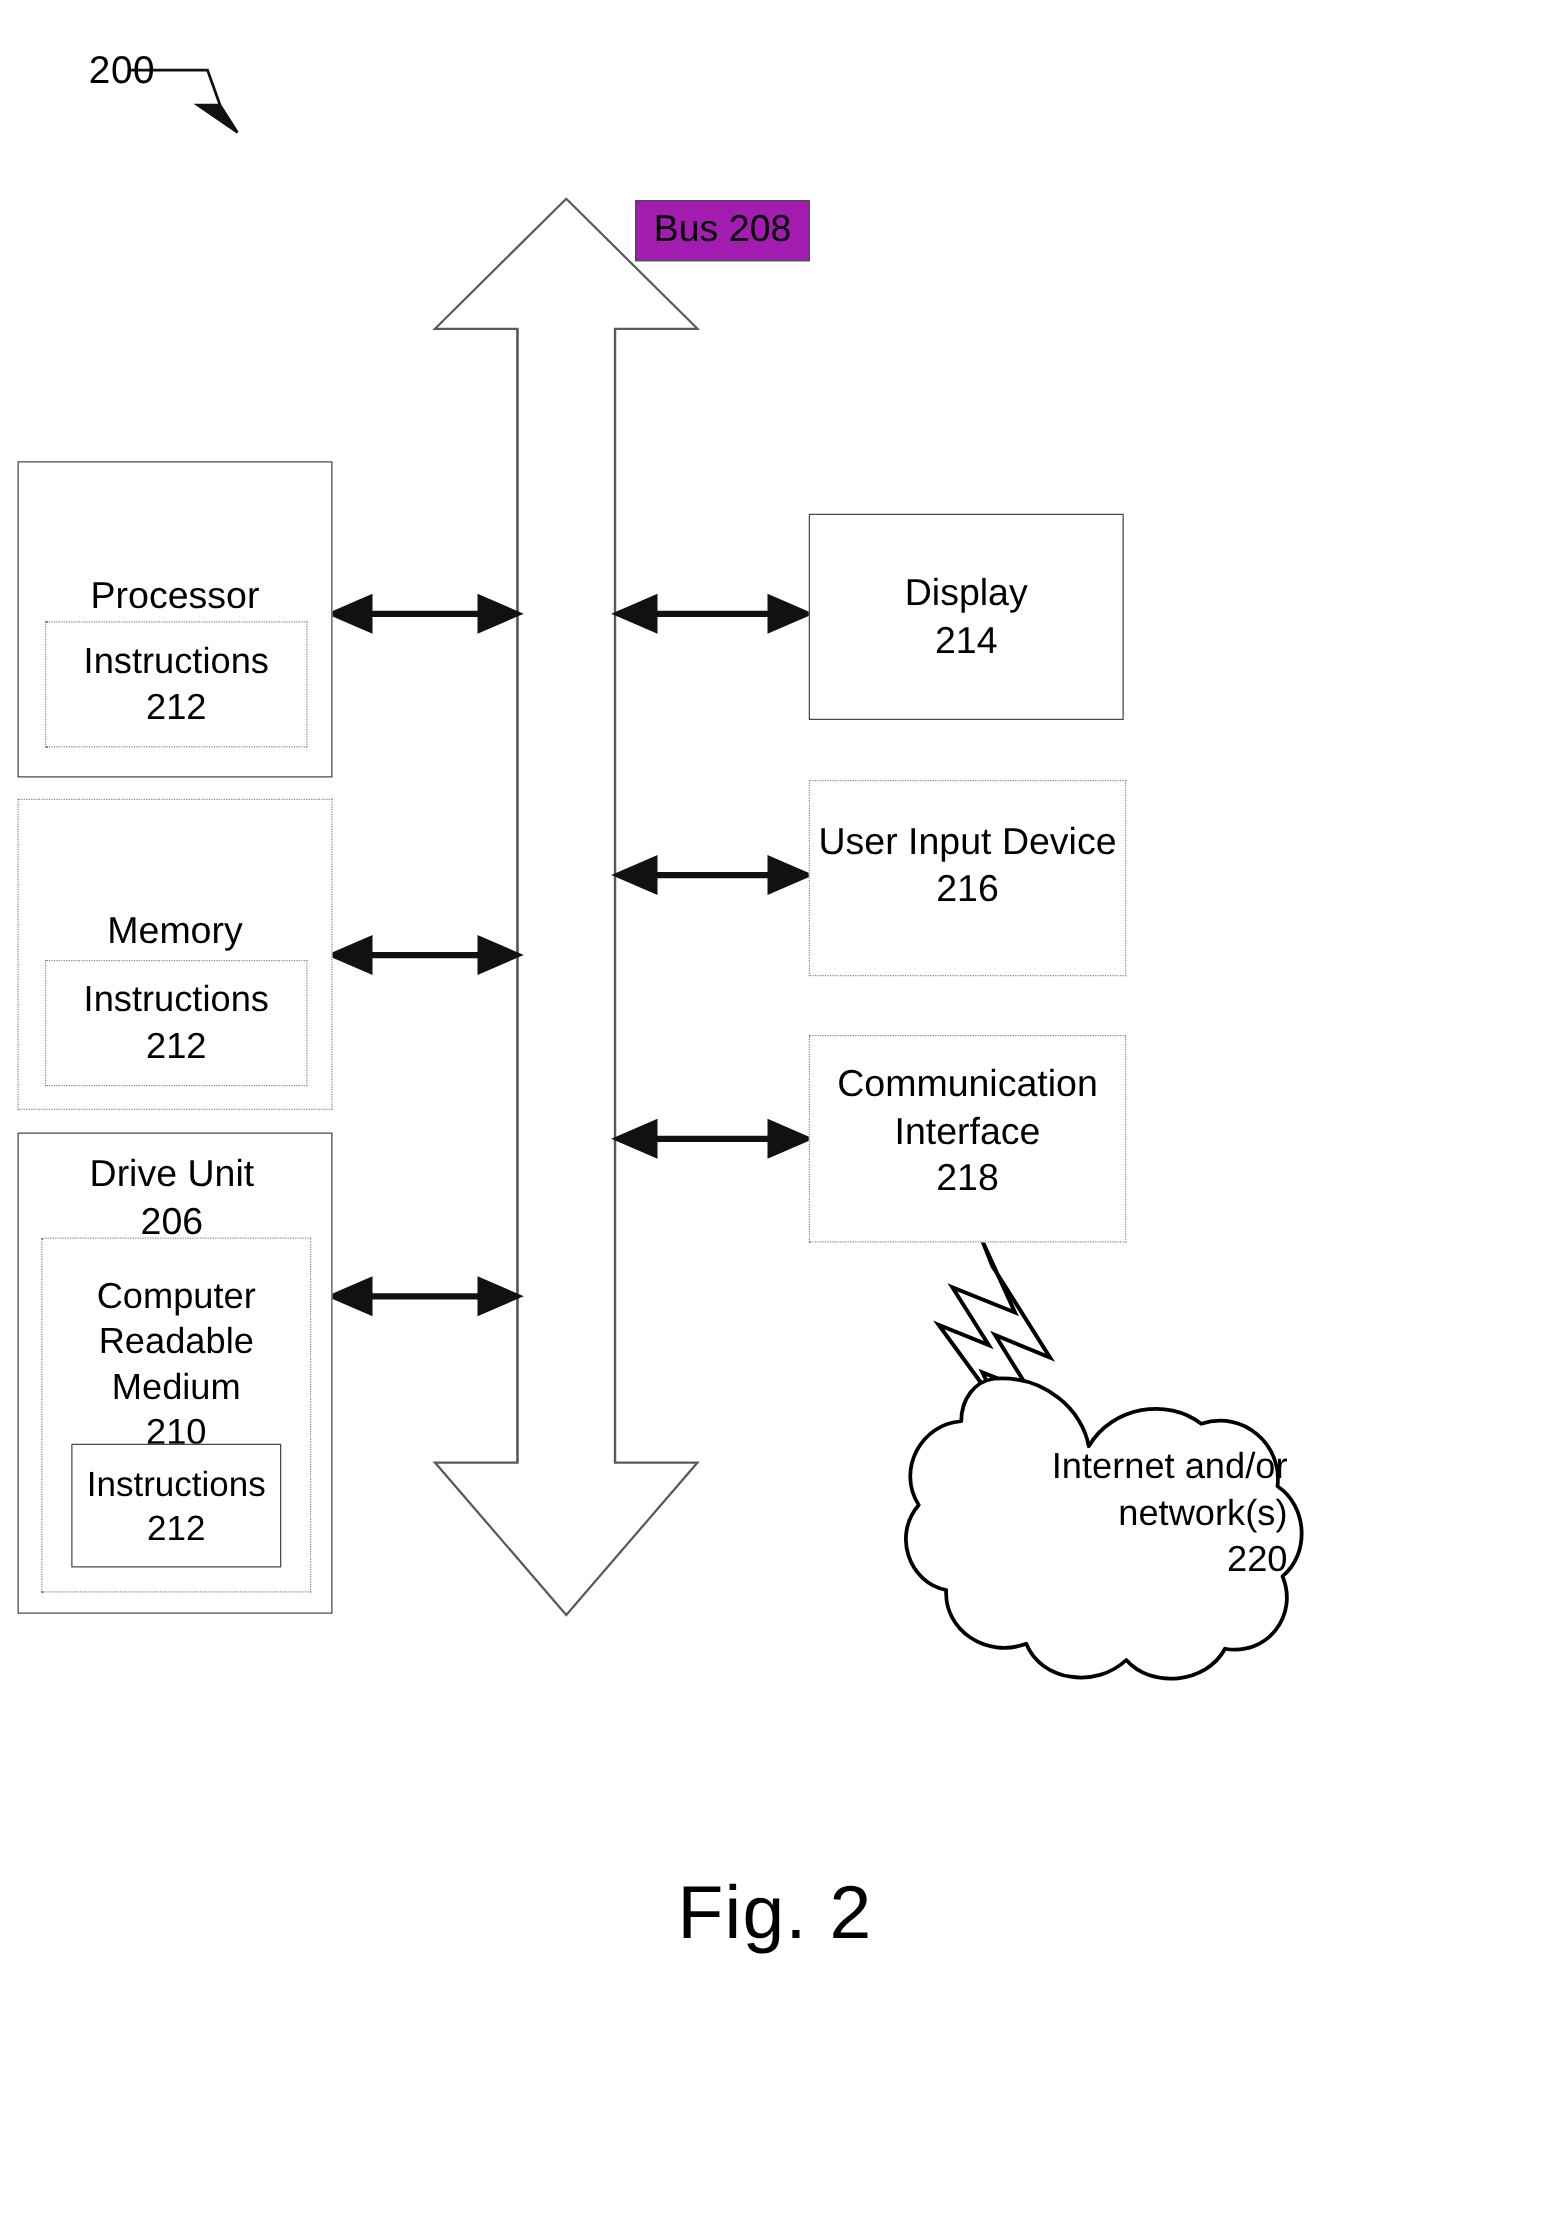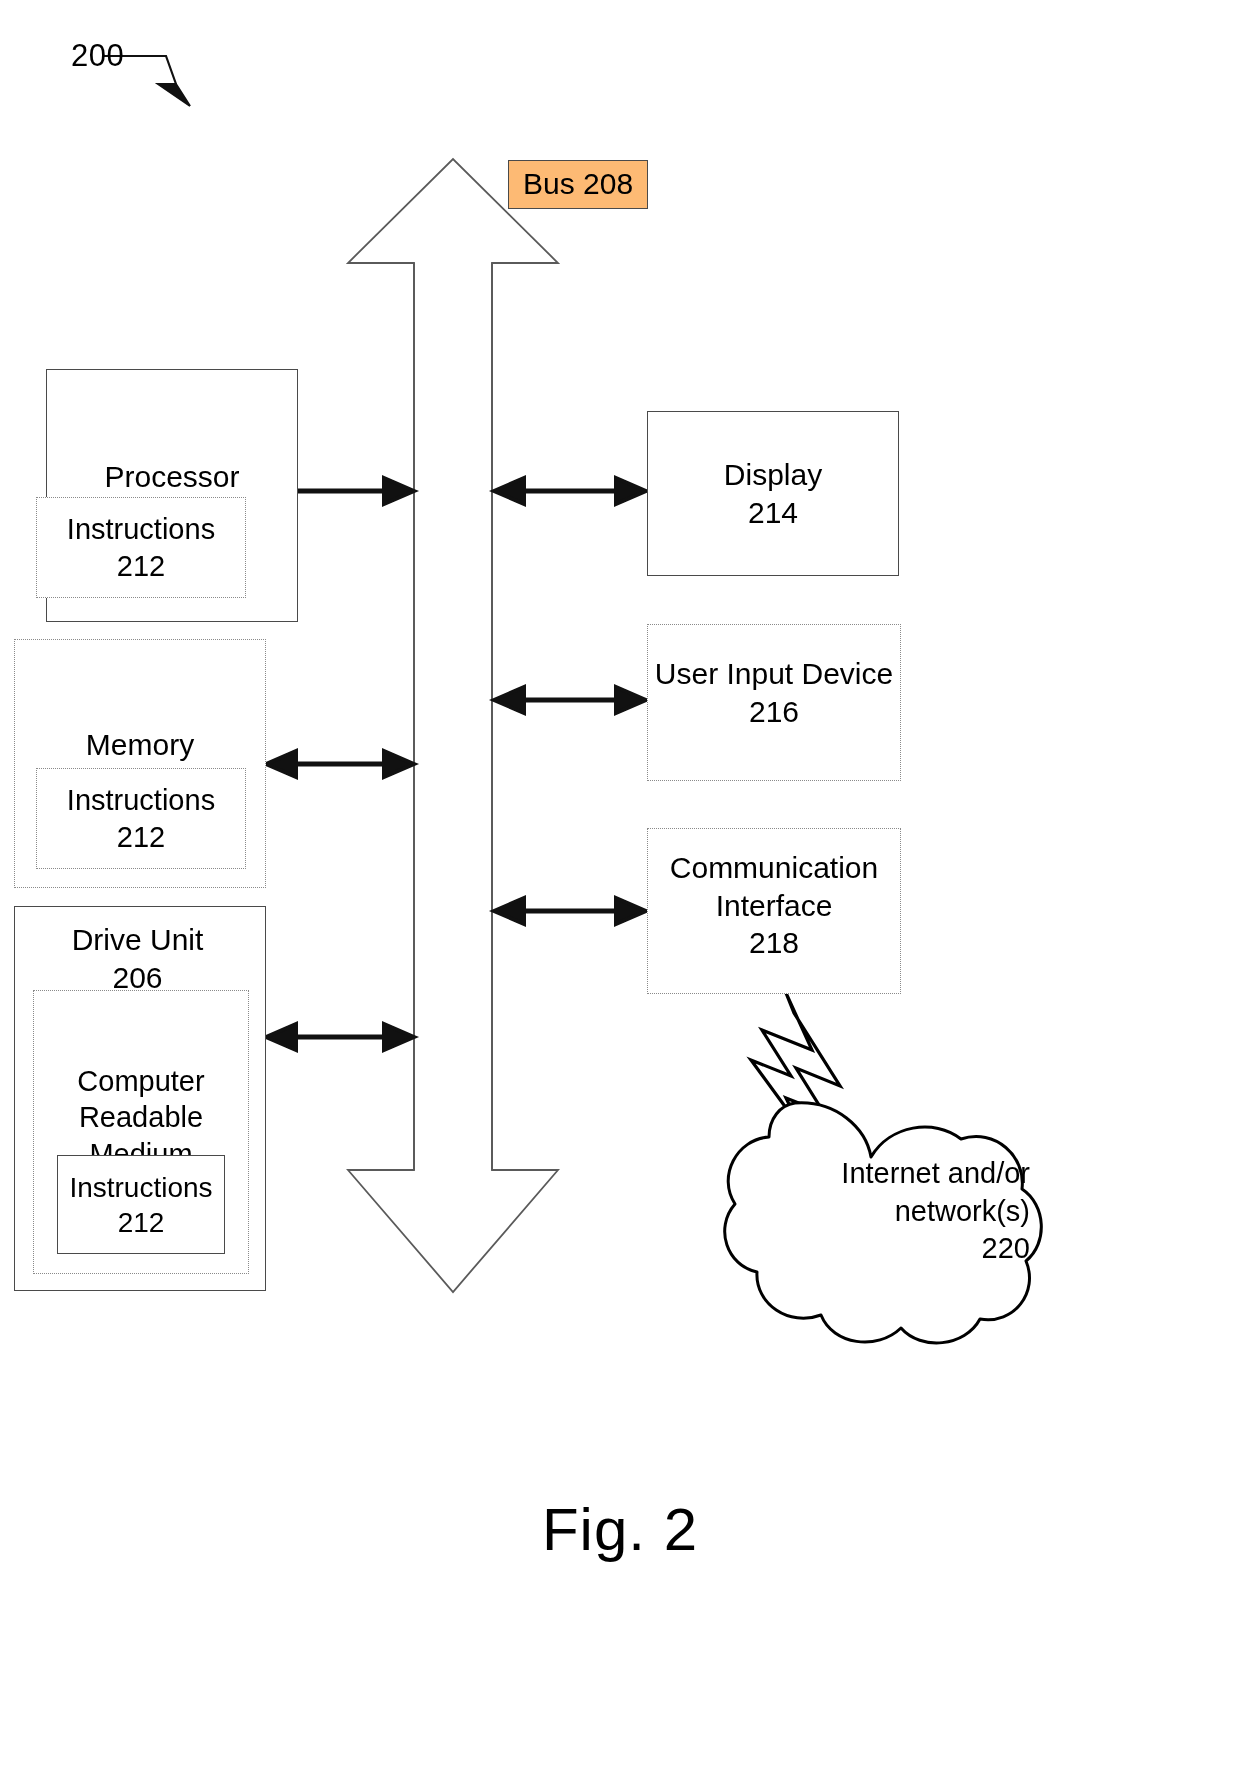--- a/index.html
+++ b/index.html
@@ -58,25 +58,25 @@
     font-size: 31px;
     letter-spacing: 0.5px;
     margin-left: 24px;
   }
   #bus-label {
     position: absolute;
     left: 508px;
     top: 160px;
     padding: 6px 14px 8px 14px;
     border: 1.5px solid #4a4a4a;
-    background: #fdba74;
+    background: #a21caf;
     font-size: 30px;
     line-height: 1.1;
   }
-  #box-processor   { left: 14px;  top: 369px;  width: 252px; height: 253px; margin-left: 32px; }
+  #box-processor   { left: 14px;  top: 369px;  width: 252px; height: 253px; }
   #box-proc-instr  { left: 36px;  top: 497px;  width: 210px; height: 101px; }
   #box-memory      { left: 14px;  top: 639px;  width: 252px; height: 249px; }
   #box-mem-instr   { left: 36px;  top: 768px;  width: 210px; height: 101px; }
   #box-drive       { left: 14px;  top: 906px;  width: 252px; height: 385px; }
   #box-crm         { left: 33px;  top: 990px;  width: 216px; height: 284px; }
   #box-drv-instr   { left: 57px;  top: 1155px; width: 168px; height: 99px; }
   #box-display     { left: 647px; top: 411px;  width: 252px; height: 165px; }
   #box-uid         { left: 647px; top: 624px;  width: 254px; height: 157px; }
   #box-comm        { left: 647px; top: 828px;  width: 254px; height: 166px; }
   #cloud-label {
@@ -208,21 +208,21 @@
     <span class="lbl t29">212</span>
   </div>
 
   <div id="box-drive" class="box box-solid">
     <div style="position:absolute; top:14px; left:0; right:5px; text-align:center;">
       <span class="lbl t30">Drive Unit</span>
       <span class="lbl t30">206</span>
     </div>
   </div>
   <div id="box-crm" class="box box-dotted">
-    <div style="position:absolute; top:28px; left:0; right:0; text-align:center;margin-top:44px;">
+    <div style="position:absolute; top:28px; left:0; right:0; text-align:center;">
       <span class="lbl t29">Computer
 Readable
 Medium</span>
       <span class="lbl t29">210</span>
     </div>
   </div>
   <div id="box-drv-instr" class="box box-solid">
     <span class="lbl t28">Instructions</span>
     <span class="lbl t28">212</span>
   </div>

